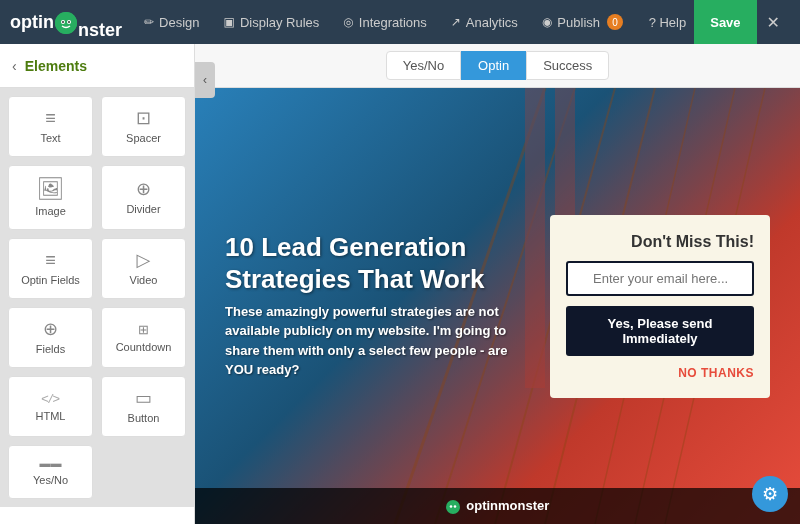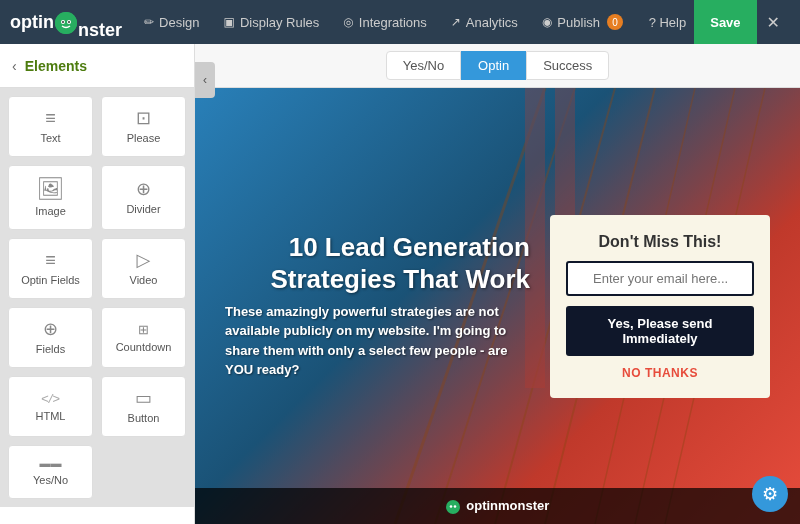--- a/index.html
+++ b/index.html
@@ -201,38 +201,37 @@
     #text-block {
       flex: 1;
       color: white;
     }
     #main-headline {
       font-size: 26px;
       font-weight: bold;
       line-height: 1.2;
       margin-bottom: 7px;
       text-shadow: 1px 1px 3px rgba(0,0,0,0.5);
-      text-align: right;
     }
     #sub-text {
       font-size: 13px;
       line-height: 1.5;
       font-weight: bold;
       text-shadow: 1px 1px 2px rgba(0,0,0,0.5);
     }
 
     
     #optin-form {
       width: 220px;
       background: #f9f5e7;
       border-radius: 4px;
       padding: 18px 16px;
       display: flex;
       flex-direction: column;
-      align-items: center;
+      align-items: flex-end;
       gap: 10px;
       flex-shrink: 0;
     }
     #form-title {
       font-size: 16px;
       font-weight: bold;
       color: #333;
       text-align: center;
     }
     #email-input {
@@ -378,21 +377,21 @@
       <span id="back-arrow">‹</span>
       <span id="sidebar-title">Elements</span>
     </div>
     <div id="elements-grid">
       <div class="element-item">
         <span class="element-icon">≡</span>
         <span class="element-label">Text</span>
       </div>
       <div class="element-item">
         <span class="element-icon">⊡</span>
-        <span class="element-label">Please</span>
+        <span class="element-label">Spacer</span>
       </div>
       <div class="element-item">
         <span class="element-icon" style="font-size:22px;">🖼</span>
         <span class="element-label">Image</span>
       </div>
       <div class="element-item">
         <span class="element-icon">⊕</span>
         <span class="element-label">Divider</span>
       </div>
       <div class="element-item">

